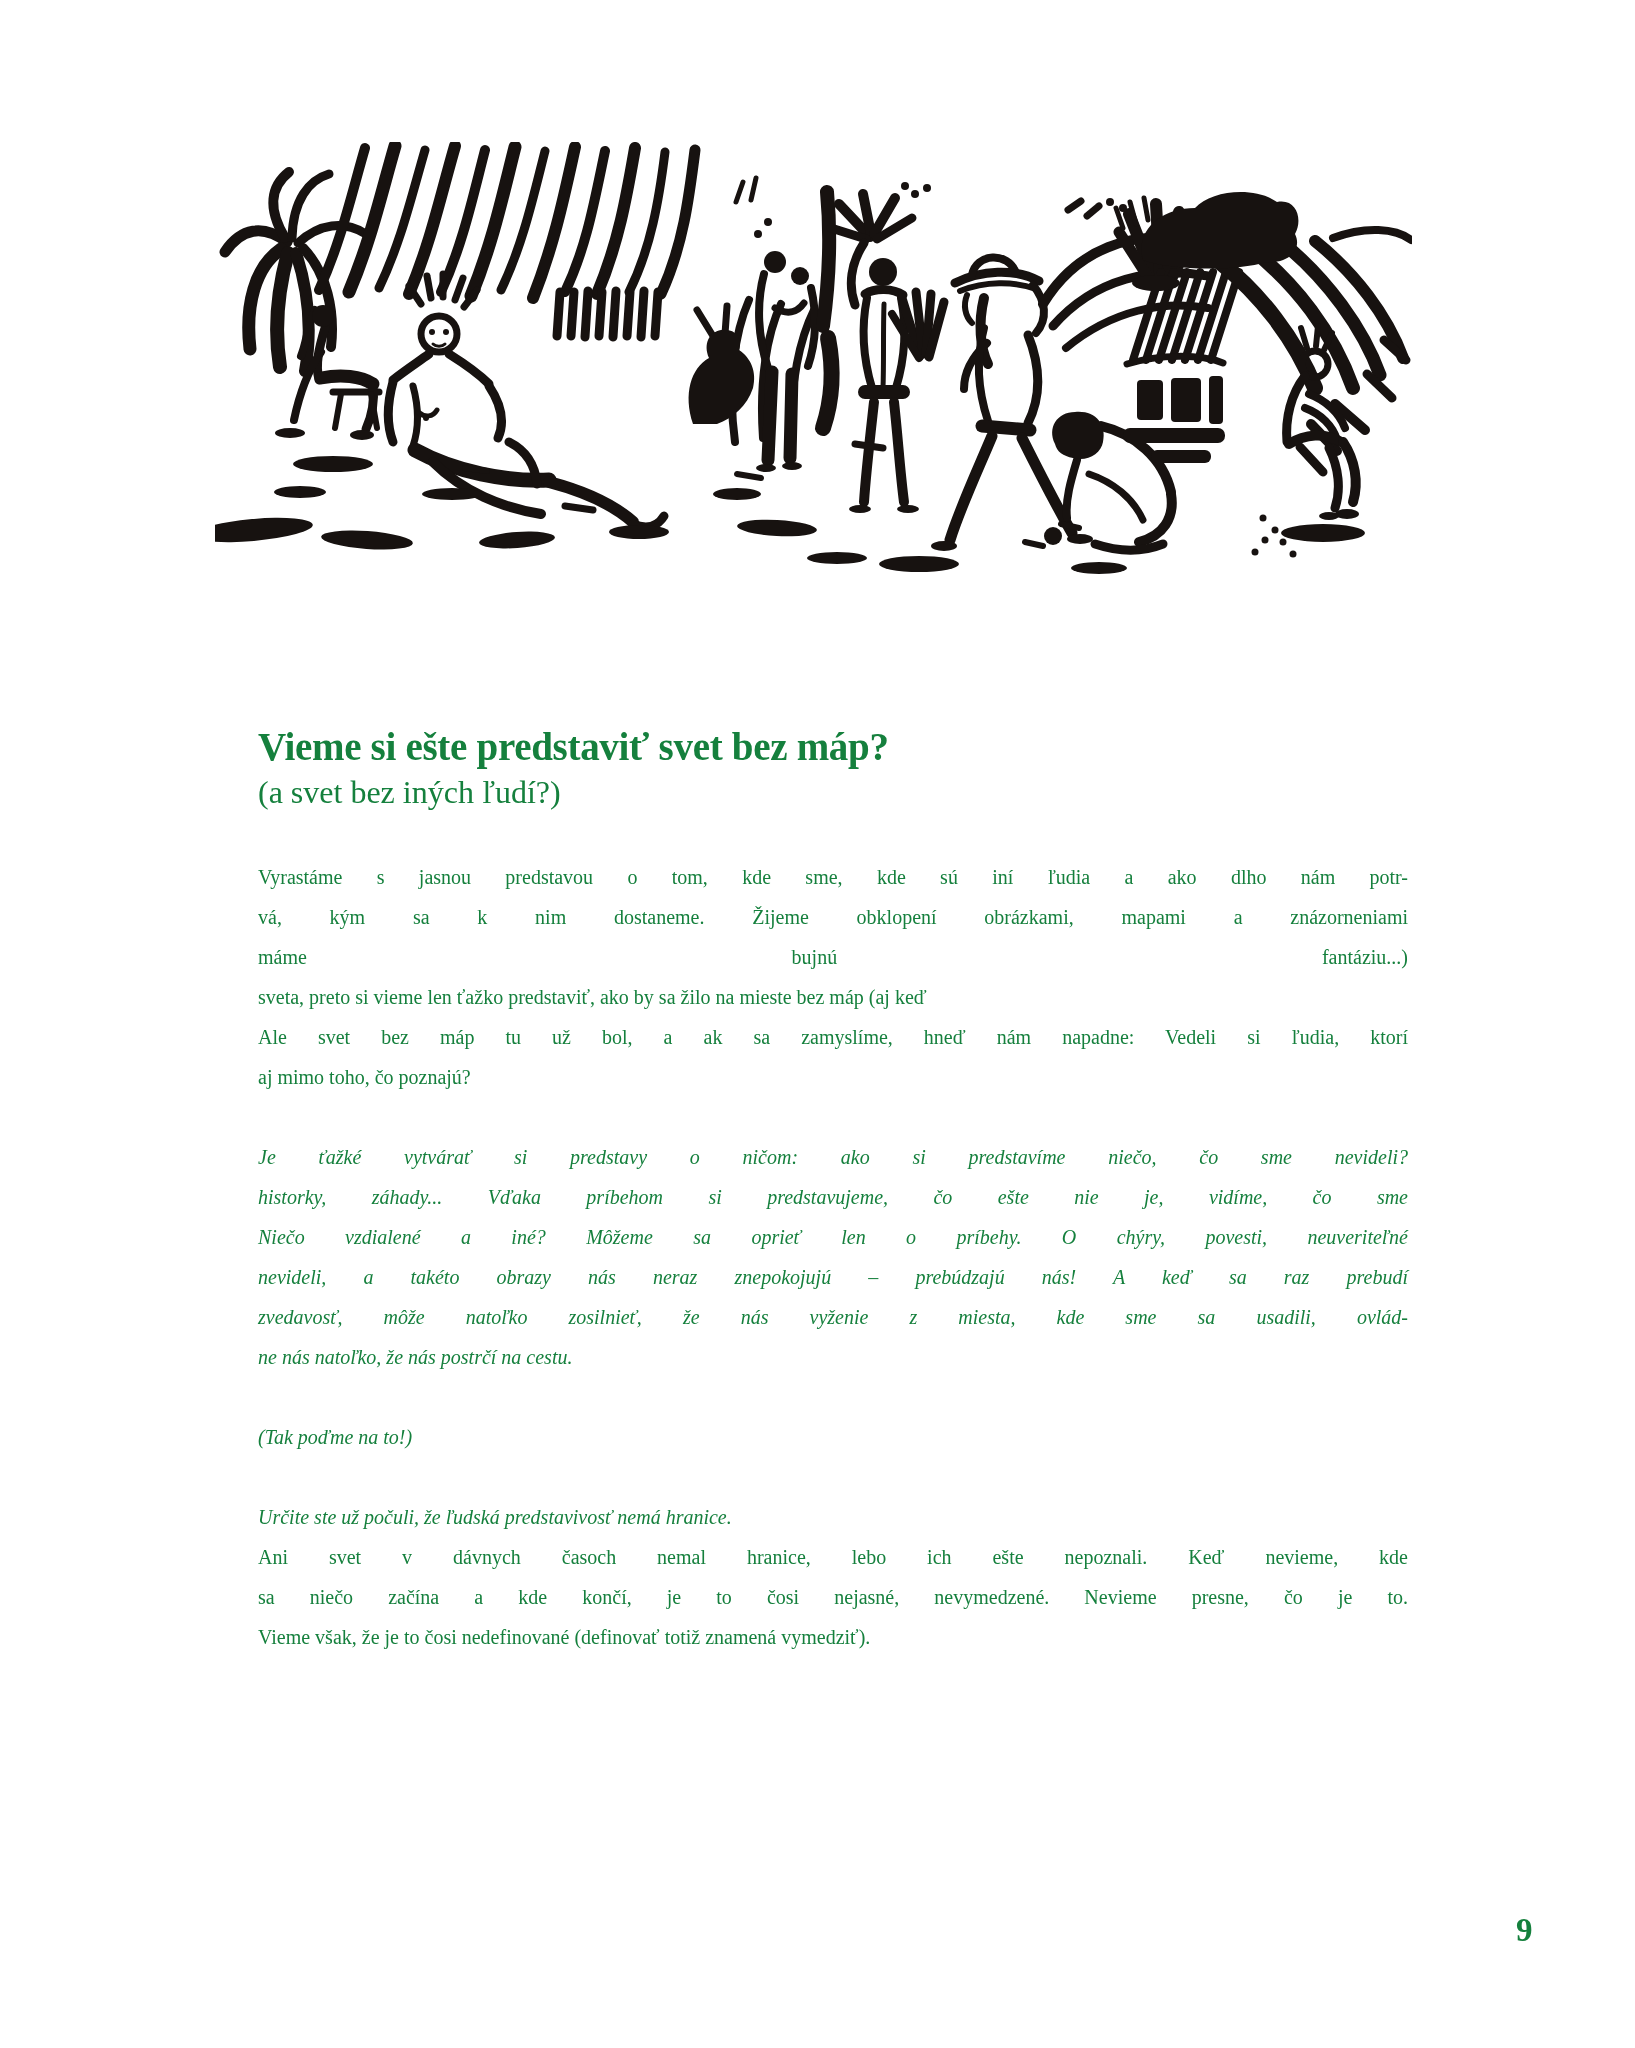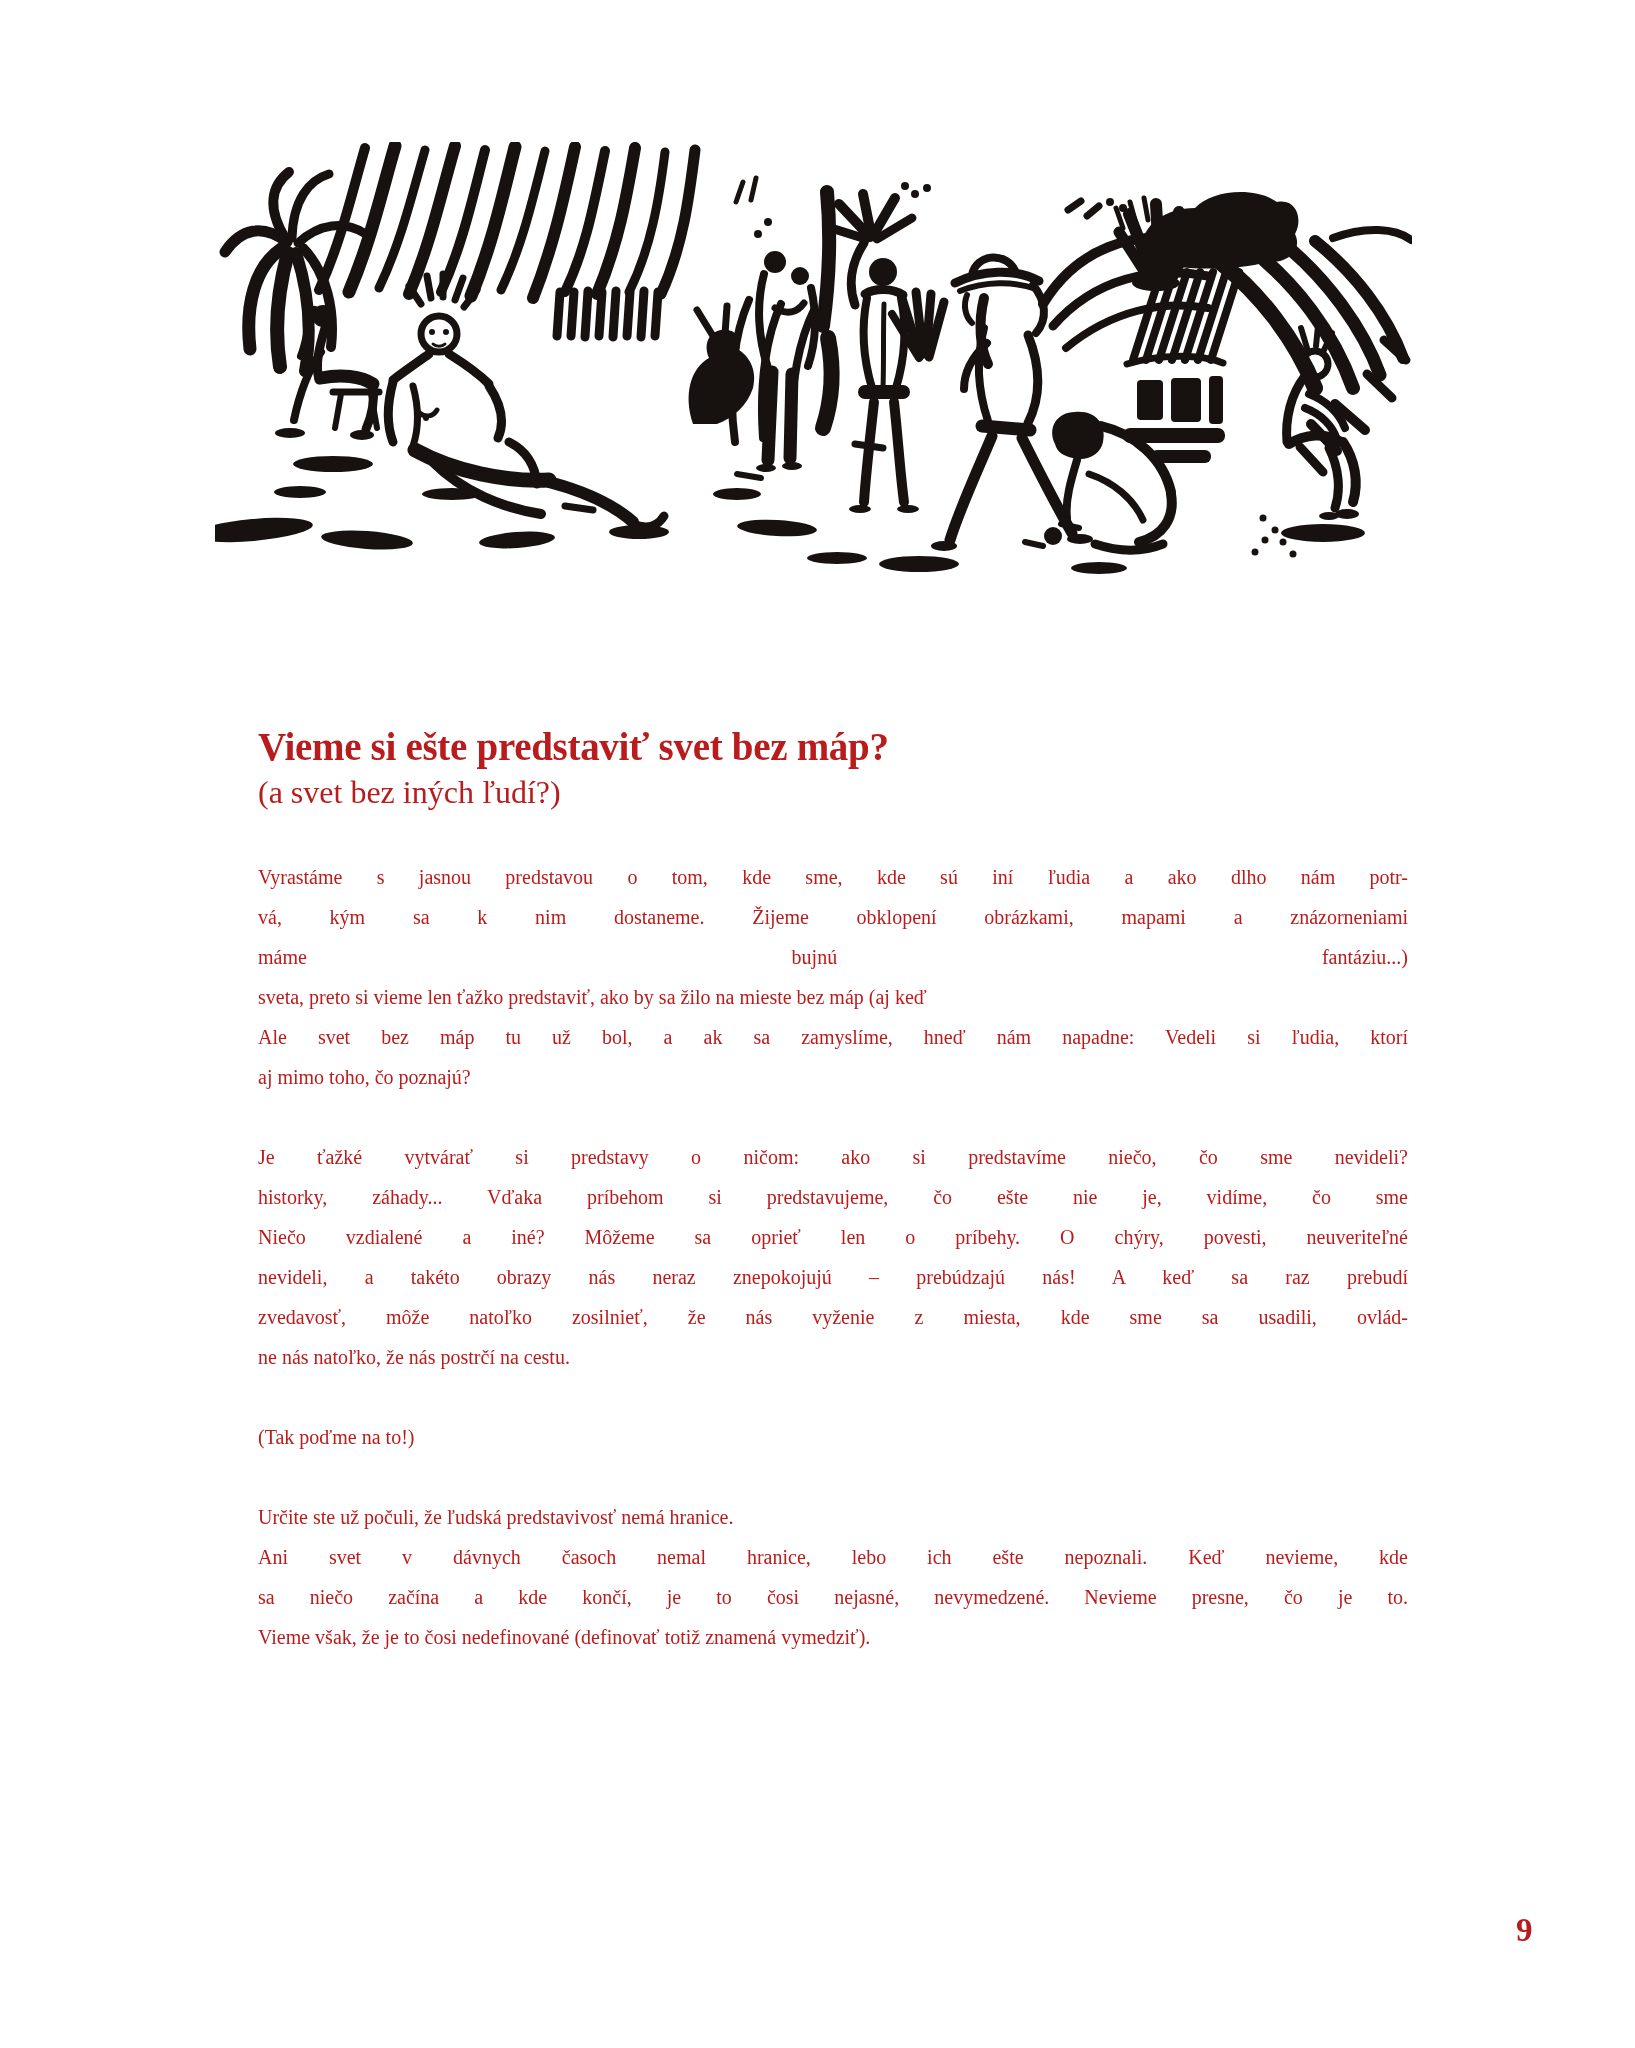--- a/index.html
+++ b/index.html
@@ -3,21 +3,21 @@
 <meta charset="utf-8">
 <style>
   html, body { margin: 0; padding: 0; background: #e8e8e8; }
   .page {
     position: relative;
     width: 1635px;
     height: 2048px;
     background: #ffffff;
     overflow: hidden;
     font-family: "Liberation Serif", "DejaVu Serif", serif;
-    color: #b91c1c;
+    color: #15803d;
   }
   
   .illustration {
     position: absolute;
     left: 215px;
     top: 142px;
     width: 1197px;
     height: 432px;
     margin: 0;
   }
@@ -42,21 +42,21 @@
     font-size: 32px;
     line-height: 28px;
     font-weight: 400;
   }
   .body-text {
     margin-top: 51px;
     font-size: 20px;
     line-height: 40px;
   }
   .body-text p.block { margin: 0; }
-  .body-text p.block.gap { margin-top: 40px; }
+  .body-text p.block.gap { margin-top: 40px; font-style: italic; }
   .line {
     display: block;
     white-space: nowrap;
     text-align: justify;
     text-align-last: justify;
   }
   .line:last-child { text-align-last: left; }
 
   
   .page-number {

